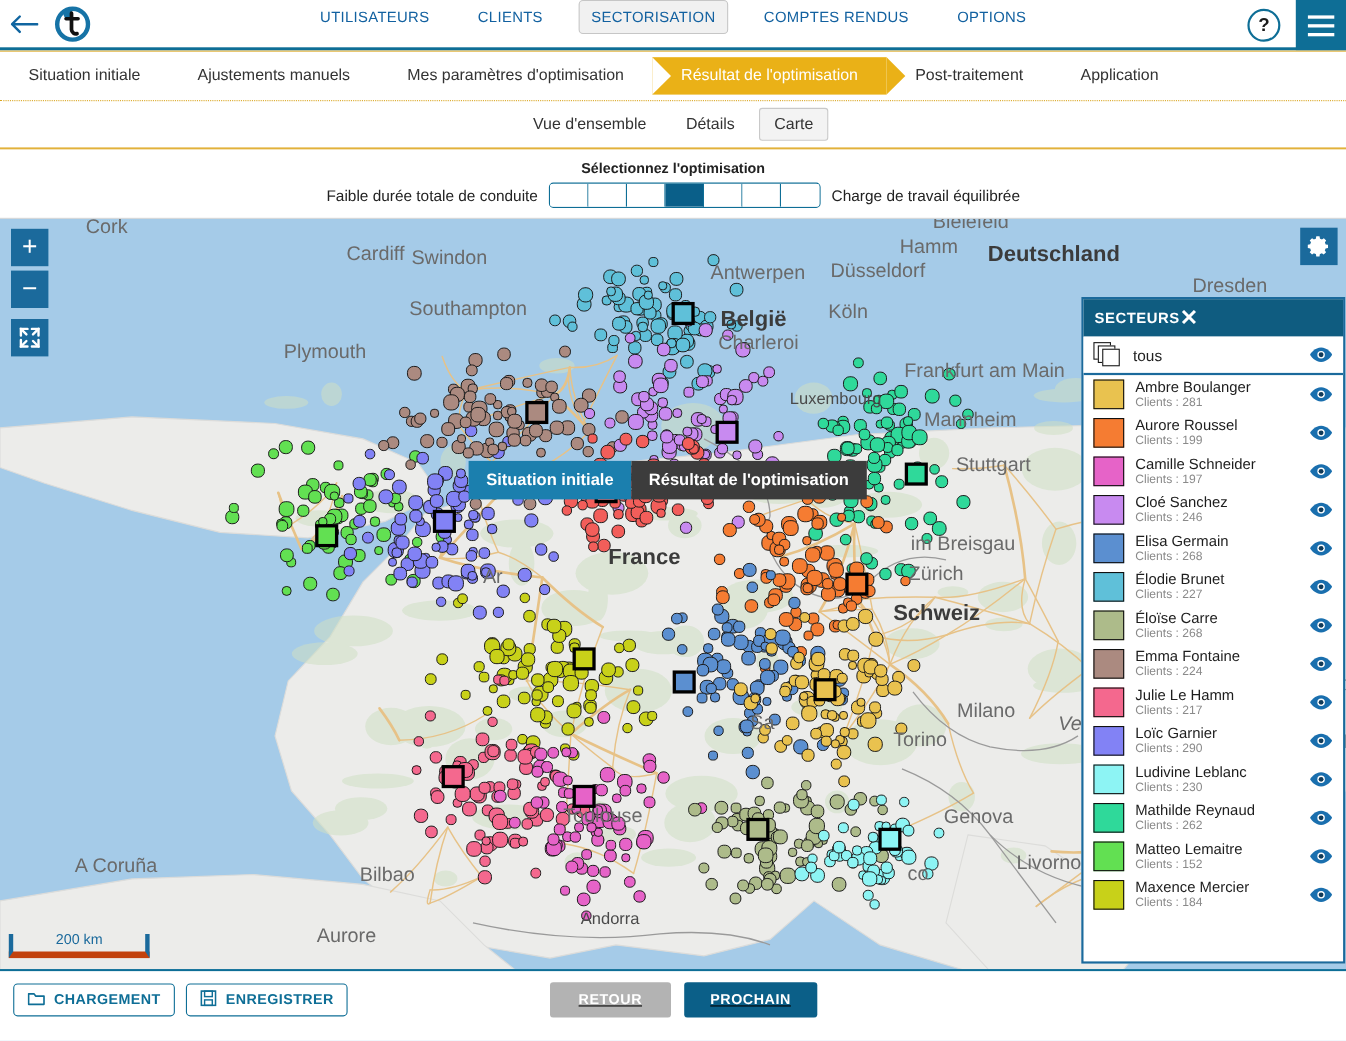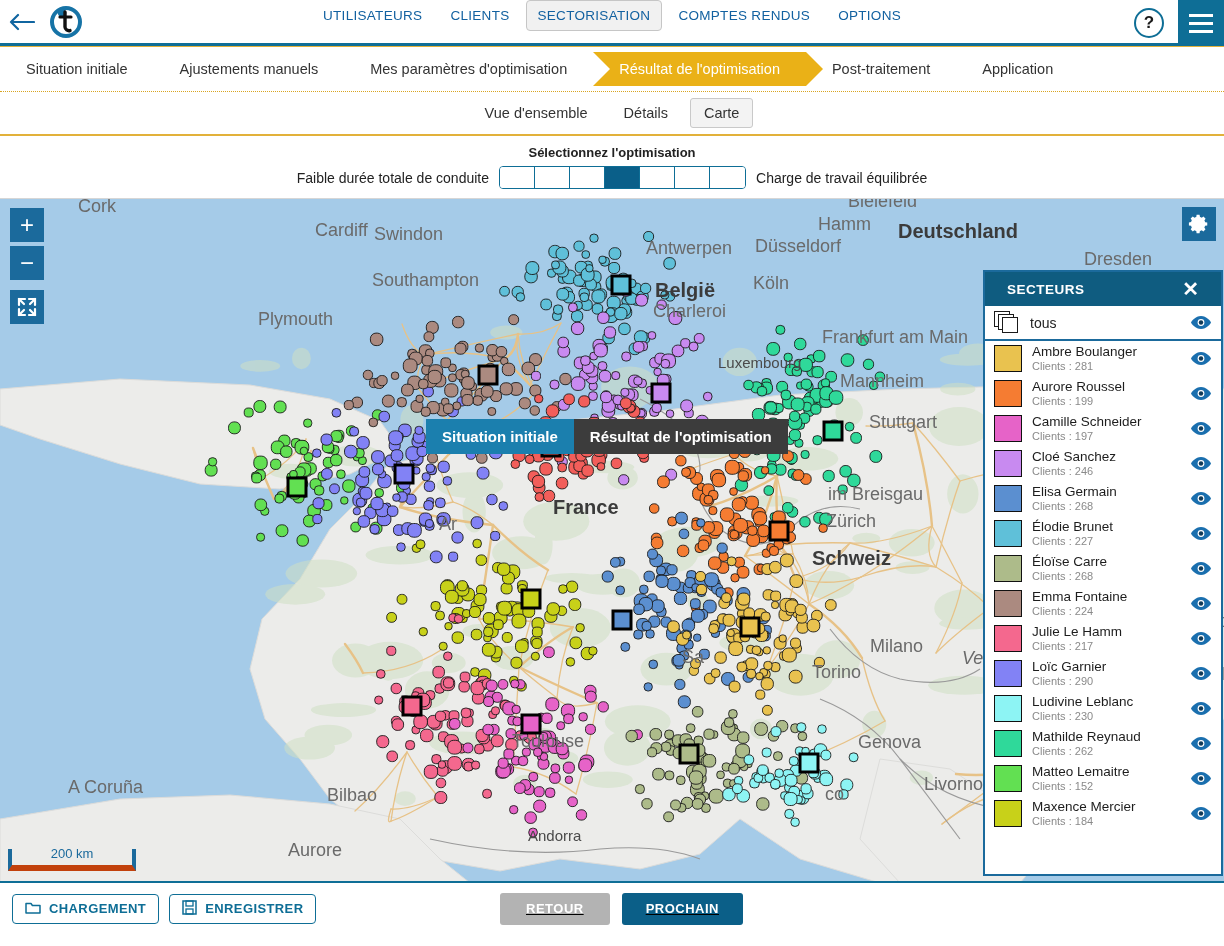--- a/index.html
+++ b/index.html
@@ -15,21 +15,21 @@
     position: relative; height: 46px; background: #ffffff;
     border-bottom: 3px solid #0e6e96; display: flex; align-items: center;
   }
   .back-arrow {
     width: 44px; height: 46px; display: flex; align-items: center;
     justify-content: center; color: #0e5f86; cursor: pointer;
   }
   .logo { width: 44px; height: 46px; display:flex; align-items:center; justify-content:center; }
   .topnav {
     position: absolute; left: 0; right: 0; top: 0; height: 31px;
-    display: flex; align-items: flex-start; justify-content: center; gap: 4px;
+    display: flex; align-items: flex-start; justify-content: center; gap: 20px;
     pointer-events: none;
   }
   .topnav > * { pointer-events: auto; }
   .topnav-item {
     font-size: 13.5px; color: #1261a0; letter-spacing: .3px;
     padding: 7px 11px; cursor: pointer; background: none; border: 1px solid transparent;
     border-radius: 4px; font-family: "Liberation Sans", sans-serif;
   }
   .topnav-item.active {
     background: #f1f1f1; border: 1px solid #c6c6c6;
@@ -146,21 +146,21 @@
   }
   .scalebar span { font-size: 13px; color: #1b6a9c; position: relative; top: -4px; }
 
   
   .sectors {
     position: absolute; right: 1px; top: 71px; width: 240px; height: 606px;
     background: #fff; border: 2px solid #1b6a9c; z-index: 9; display: flex; flex-direction: column;
   }
   .sec-head {
     height: 34px; background: #0f5c80; display: flex; align-items: center;
-    justify-content: space-between; padding: 0 22px; flex: none;
+    padding: 0 10px; flex: none;
   }
   .sec-title { color: #fff; font-size: 13.5px; font-weight: bold; letter-spacing: .5px; }
   .sec-close { color: #fff; font-size: 20px; line-height: 1; cursor: pointer; font-weight: bold; }
   .sec-all {
     height: 35px; display: flex; align-items: center; padding: 0 9px; gap: 10px;
     border-bottom: 2px solid #1b6a9c; flex: none; cursor: pointer; background:#fff;
   }
   .stack-icon { position: relative; width: 26px; height: 24px; flex: none; }
   .stack-icon i {
     position: absolute; display: block; width: 16px; height: 16px;

